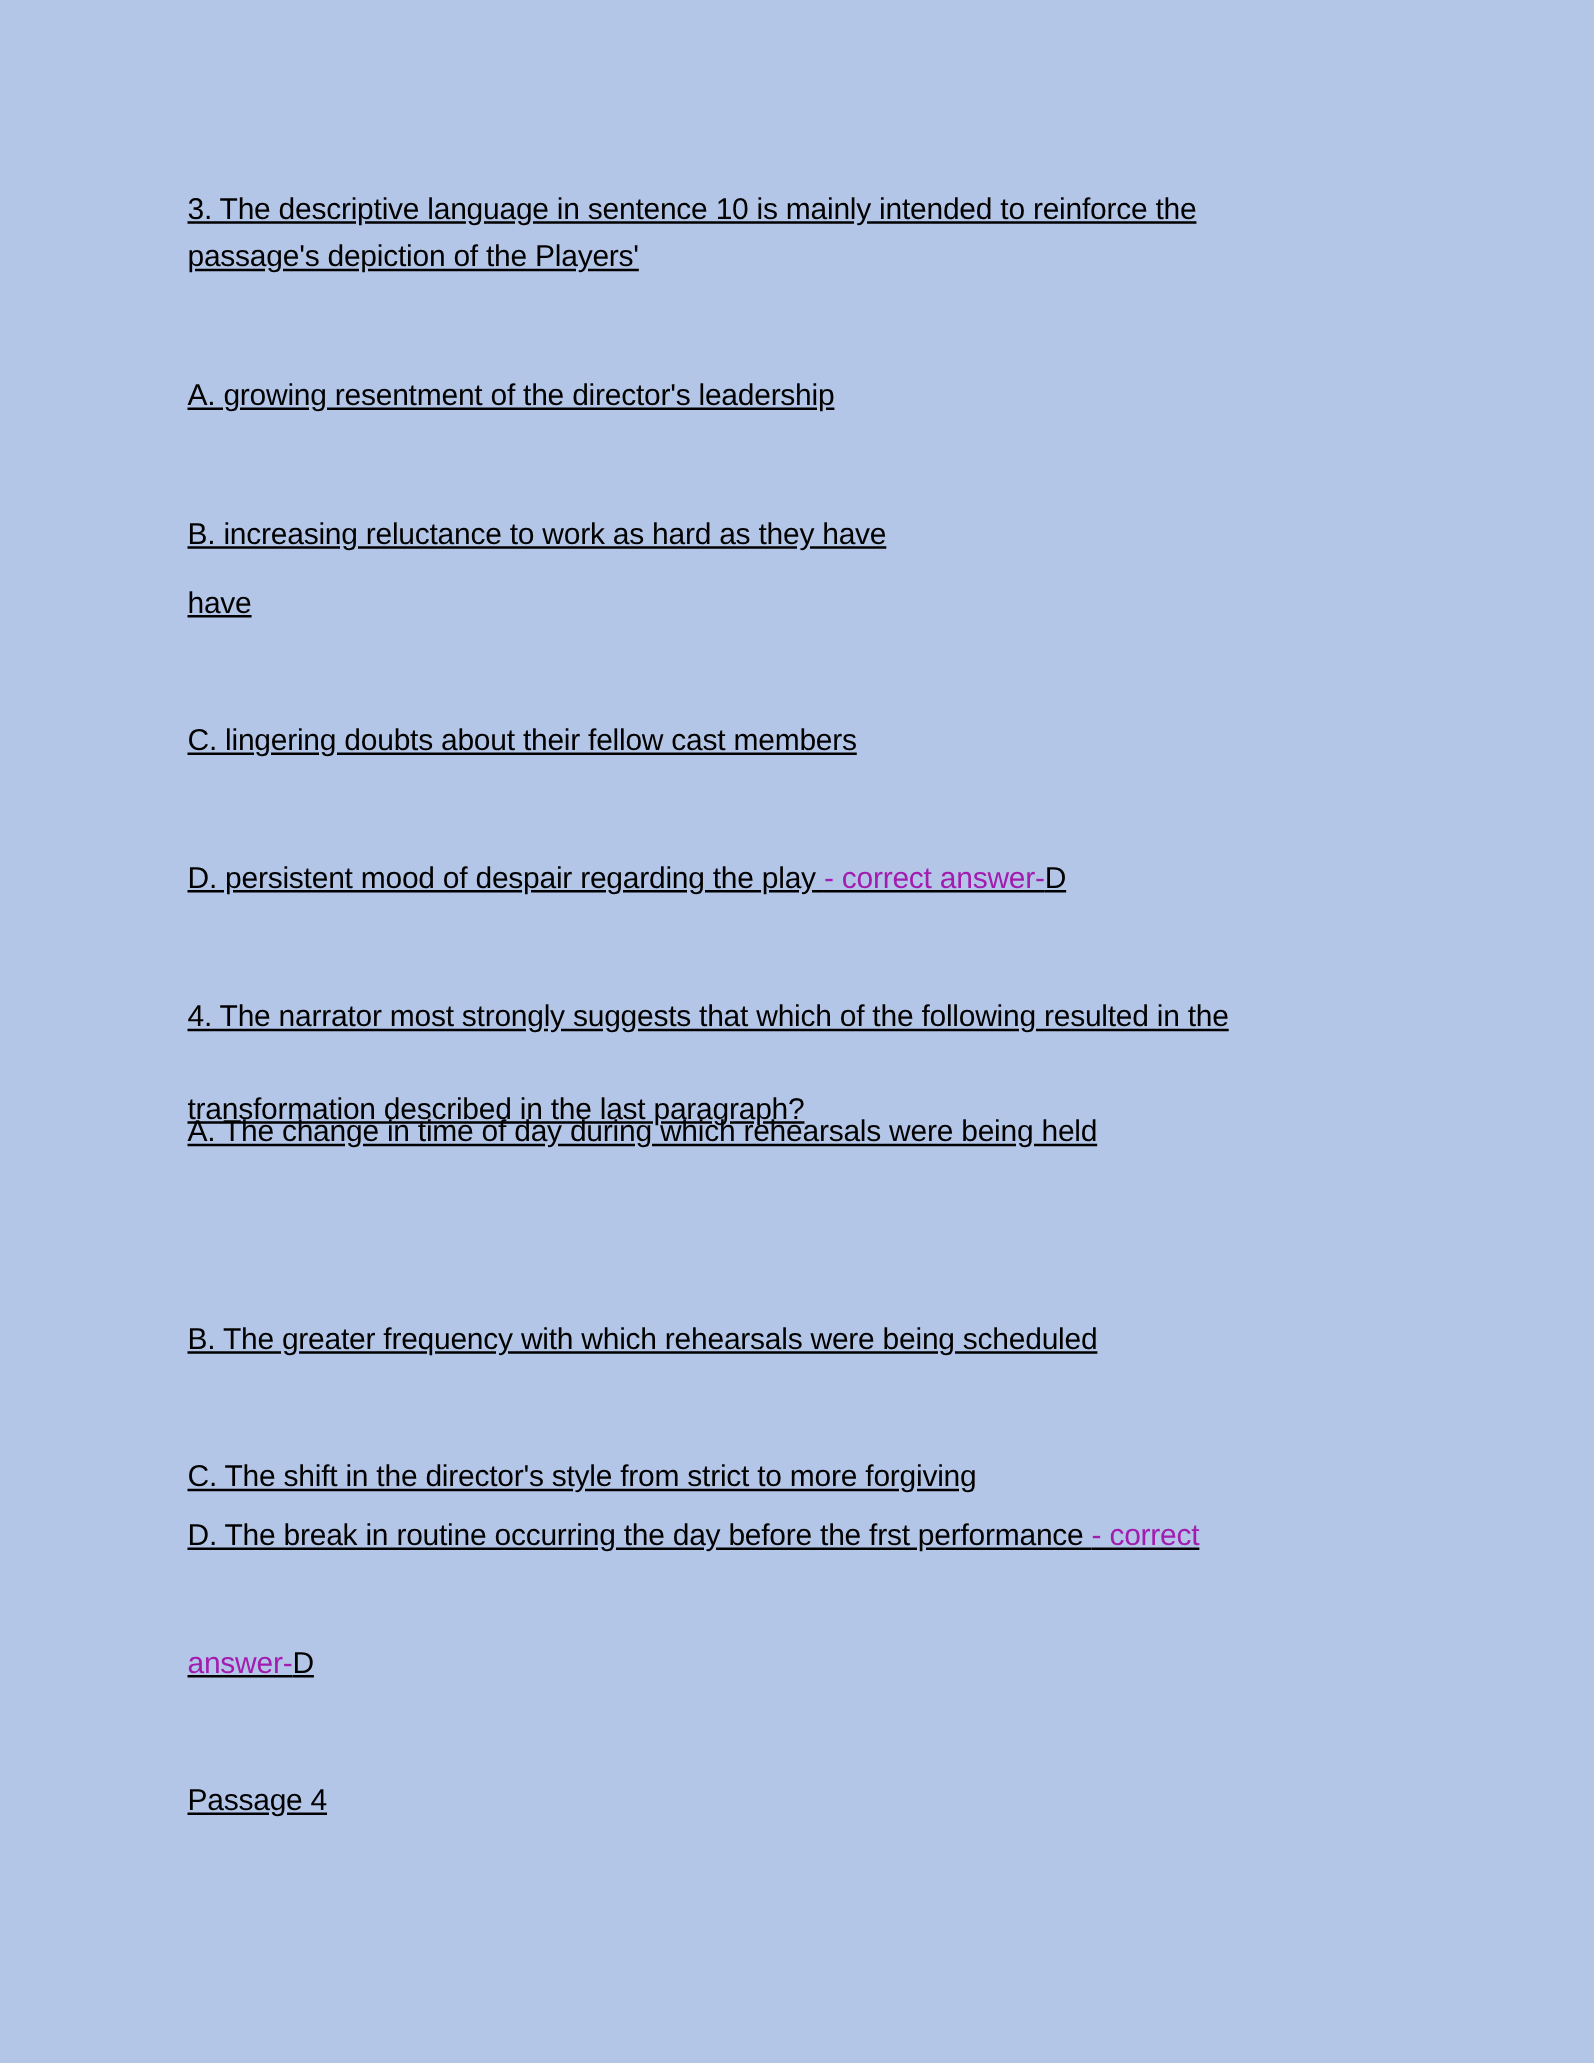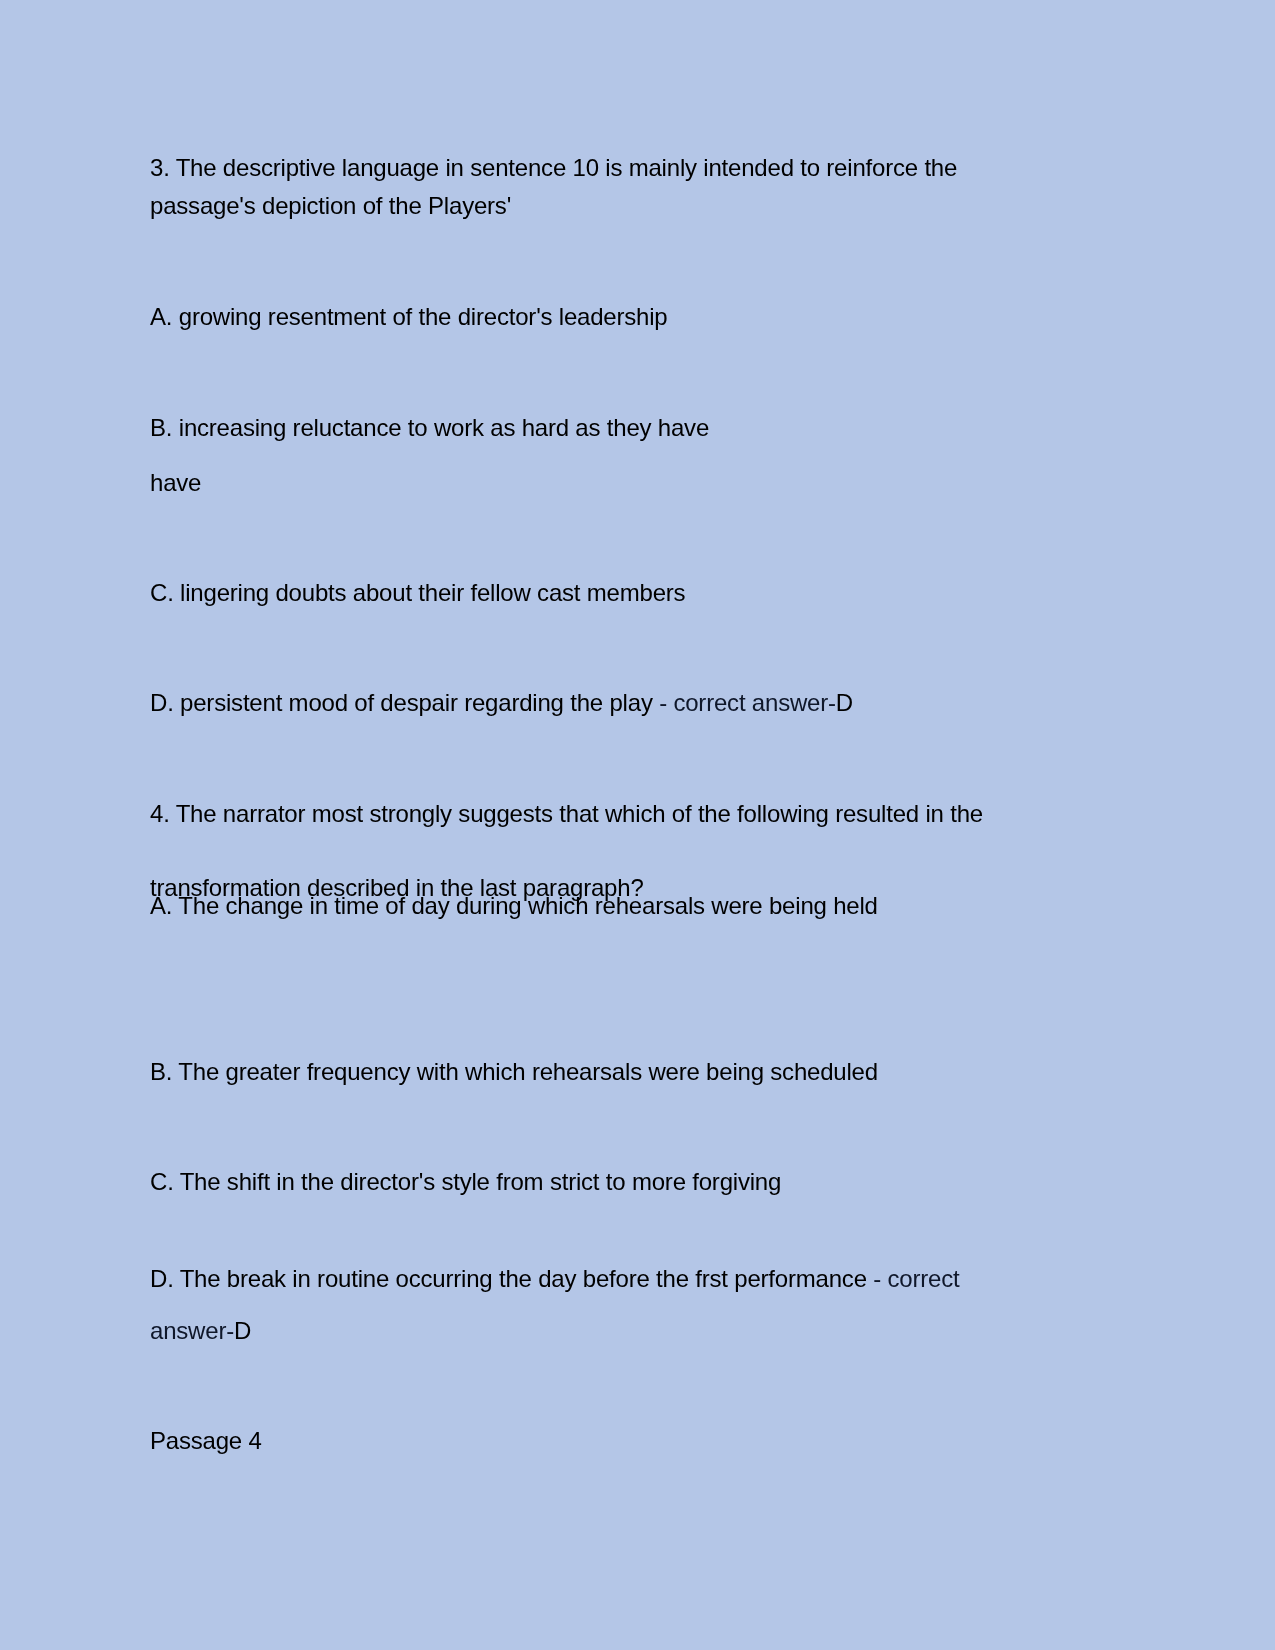--- a/index.html
+++ b/index.html
@@ -11,22 +11,23 @@
     font-family: "Liberation Sans", "DejaVu Sans", sans-serif;
     color: #000;
   }
   .line {
     position: absolute;
     left: 150px;
     font-size: 24px;
     line-height: 38px;
     white-space: nowrap;
     letter-spacing: -0.2px;
+    text-decoration: underline;
   }
-  .red { color: #0f172a; }
+  .red { color: #a21caf; }
 </style>
 </head>
 <body>
 
 <div>
 
   <div class="line" style="top:149px">3. The descriptive language in sentence 10 is mainly intended to reinforce the</div>
   <div class="line" style="top:187px">passage's depiction of the Players'</div>
 
   <div class="line" style="top:298px">A. growing resentment of the director's leadership</div>
@@ -40,18 +41,18 @@
 
   <div class="line" style="top:795px">4. The narrator most strongly suggests that which of the following resulted in the</div>
   <div class="line" style="top:869px">transformation described in the last paragraph?</div>
 
   <div class="line" style="top:887px">A. The change in time of day during which rehearsals were being held</div>
 
   <div class="line" style="top:1053px">B. The greater frequency with which rehearsals were being scheduled</div>
 
   <div class="line" style="top:1163px">C. The shift in the director's style from strict to more forgiving</div>
 
-  <div class="line" style="top:1260px"><span>D. The break in routine occurring the day before the frst performance </span><span class="red">- correct</span></div>
+  <div class="line" style="top:1210px"><span>D. The break in routine occurring the day before the frst performance </span><span class="red">- correct</span></div>
   <div class="line" style="top:1312px"><span class="red">answer-</span><span>D</span></div>
 
   <div class="line" style="top:1422px">Passage 4</div>
 
 </div>
 
 </body></html>

